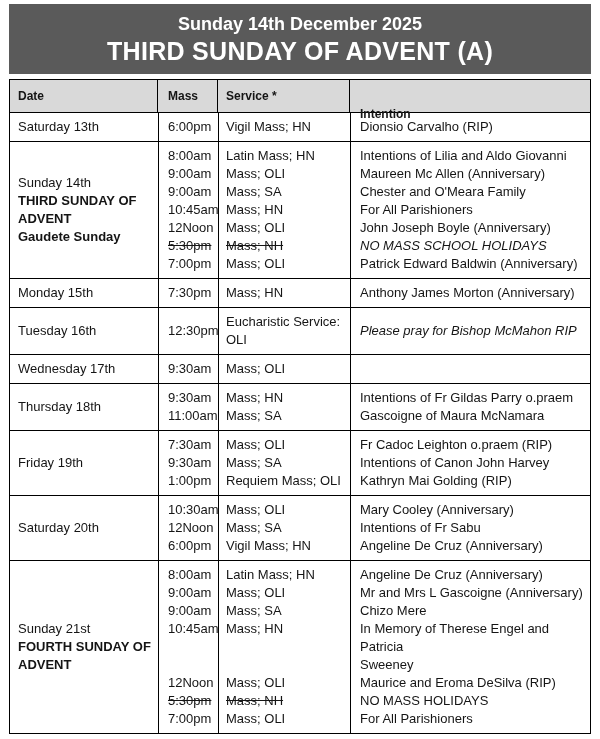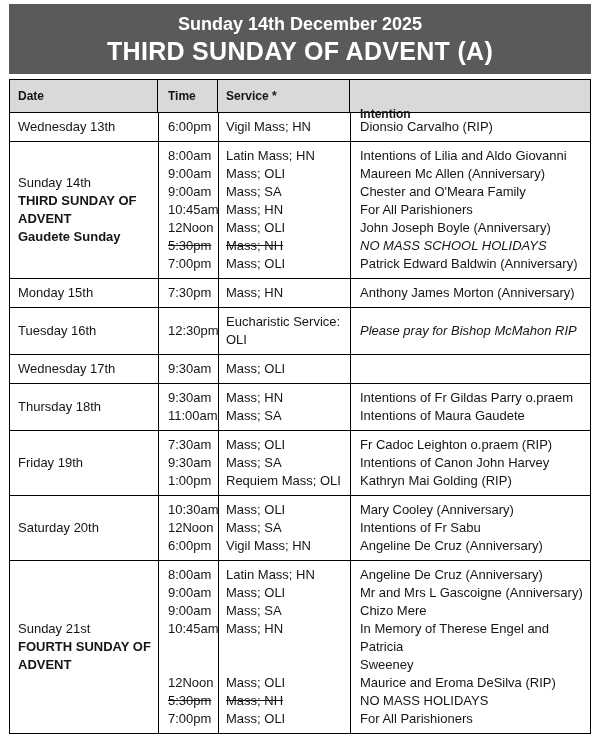--- a/index.html
+++ b/index.html
@@ -58,28 +58,28 @@
 <div class="page">
 
   <div class="banner">
     <div class="banner-date">Sunday 14th December 2025</div>
     <div class="banner-title">THIRD SUNDAY OF ADVENT (A)</div>
   </div>
 
   <div class="schedule">
     <div class="head-row">
       <div class="head-cell hc-date">Date</div>
-      <div class="head-cell hc-time">Time</div>
+      <div class="head-cell hc-time">Mass</div>
       <div class="head-cell hc-service">Service *</div>
       <div class="head-cell hc-intention">Intention</div>
     </div>
     <div id="schedule-rows">
   <div class="day-row">
     <div class="date-cell">
-            <div class="date-line">Wednesday 13th</div>
+            <div class="date-line">Saturday 13th</div>
           </div>
     <div class="entries">
   <div class="entry">
     <div class="cell time">
                 <div class="line">6:00pm</div>
               </div>
     <div class="cell service">
                 <div class="line">Vigil Mass; HN</div>
               </div>
     <div class="cell intention">
@@ -270,21 +270,21 @@
   </div>
 
   <div class="entry">
     <div class="cell time">
                 <div class="line">11:00am</div>
               </div>
     <div class="cell service">
                 <div class="line">Mass; SA</div>
               </div>
     <div class="cell intention">
-                <div class="line">Intentions of Maura Gaudete</div>
+                <div class="line">Gascoigne of Maura McNamara</div>
               </div>
   </div>
 </div>
     <i class="vline v1"></i>
     <i class="vline v2"></i>
     <i class="vline v3"></i>
   </div>
 
   <div class="day-row">
     <div class="date-cell">

